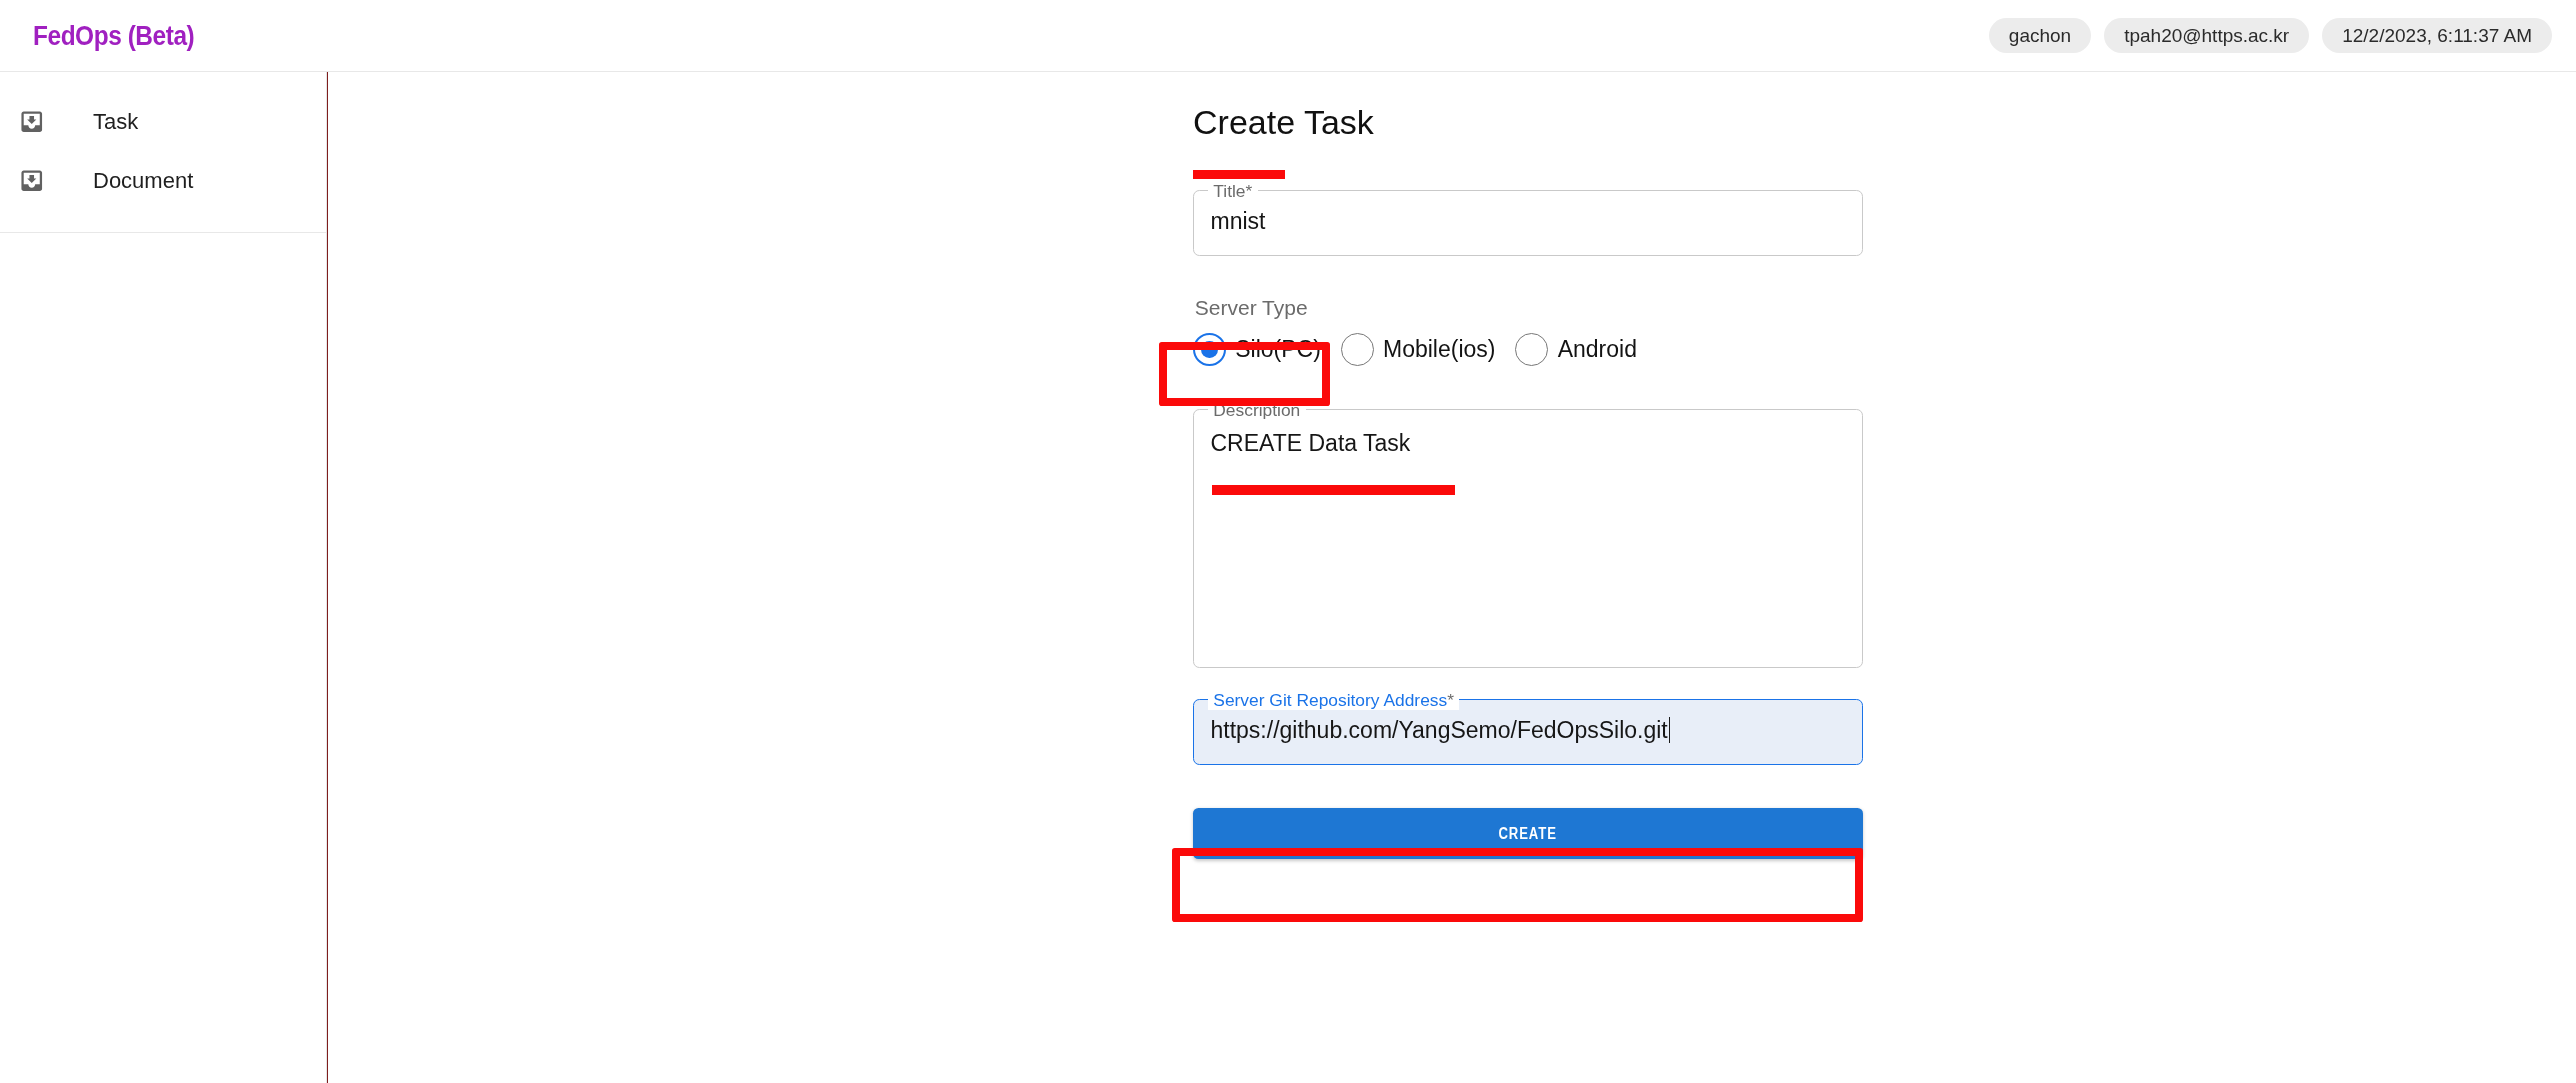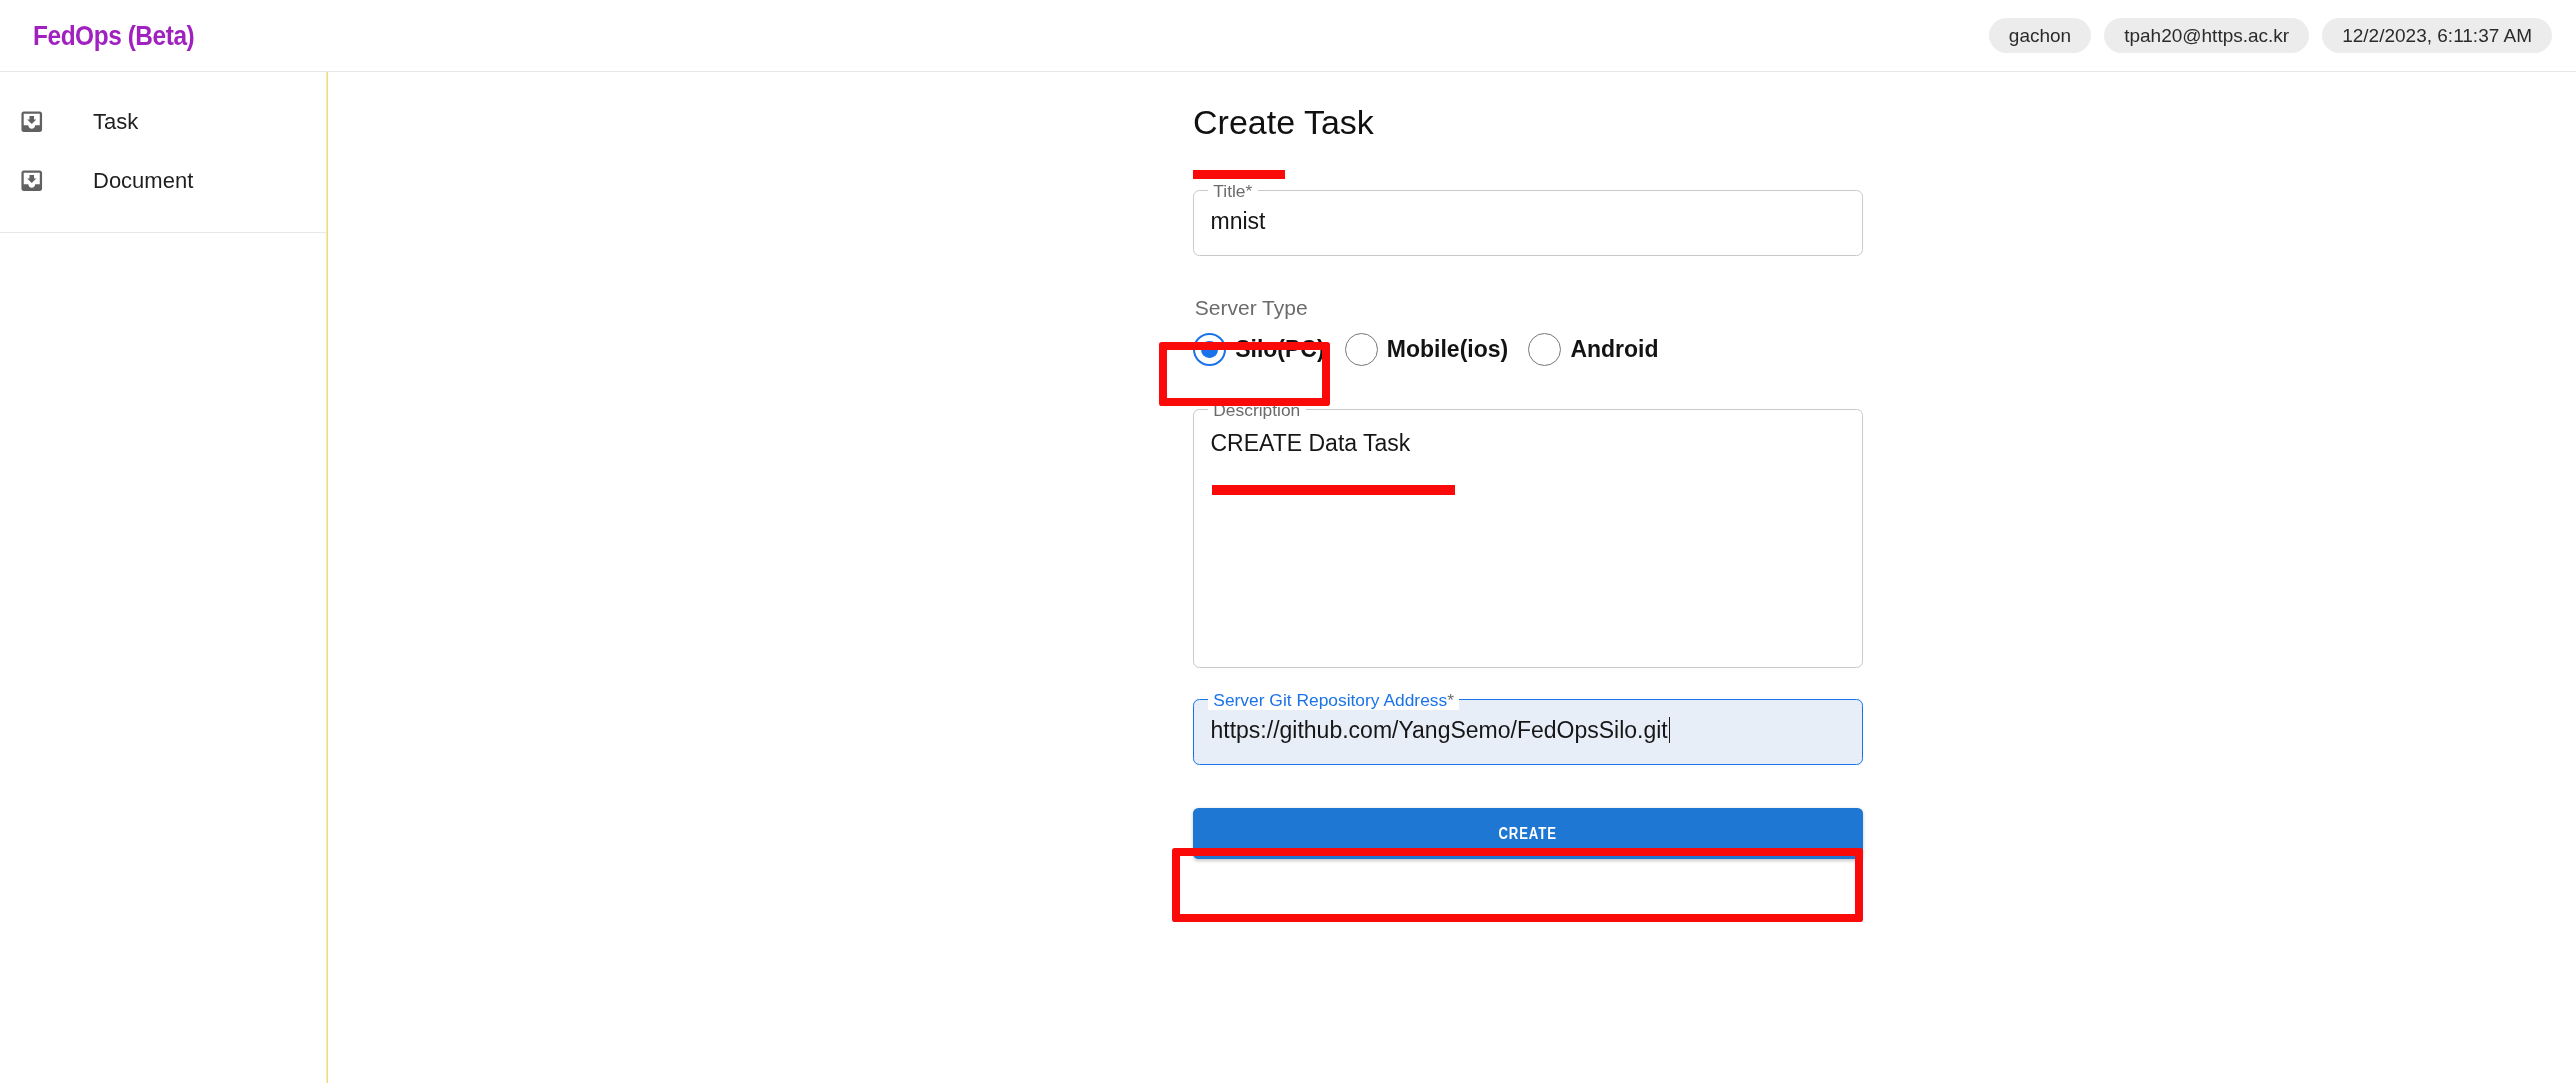--- a/index.html
+++ b/index.html
@@ -9,21 +9,21 @@
     background: #ffffff;
     font-family: "Liberation Sans", sans-serif;
     overflow: hidden;
   }
 
   
   #app {
     position: relative;
     width: 2126px;
     height: 1084px;
-    background: #fde047;
+    background: #7f1d1d;
   }
 
   
   #header {
     position: absolute;
     top: 0; left: 0;
     width: 2576px; height: 72px;
     background: #ffffff;
     border-bottom: 0.9px solid #e8e8e8;
     display: flex;
@@ -190,21 +190,20 @@
     font-size: 21px;
     color: #6b6b6b;
     line-height: 24px;
     margin-left: 1.8px;
   }
   #radio-row {
     display: flex;
     align-items: center;
     margin-top: 13px;
     gap: 0;
-    font-weight: bold;
   }
   .radio-opt {
     display: flex;
     align-items: center;
     margin-right: 20px;
     cursor: pointer;
   }
   .radio-dot {
     width: 33px; height: 33px;
     border-radius: 50%;

